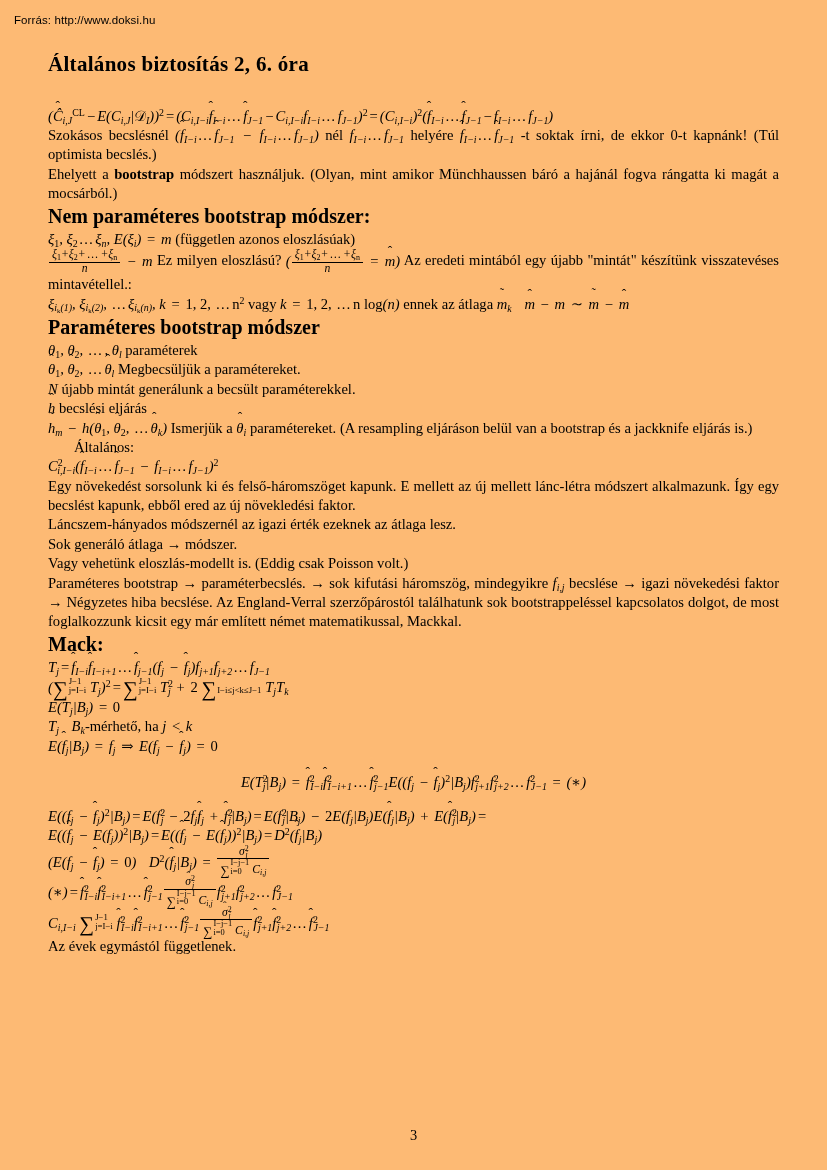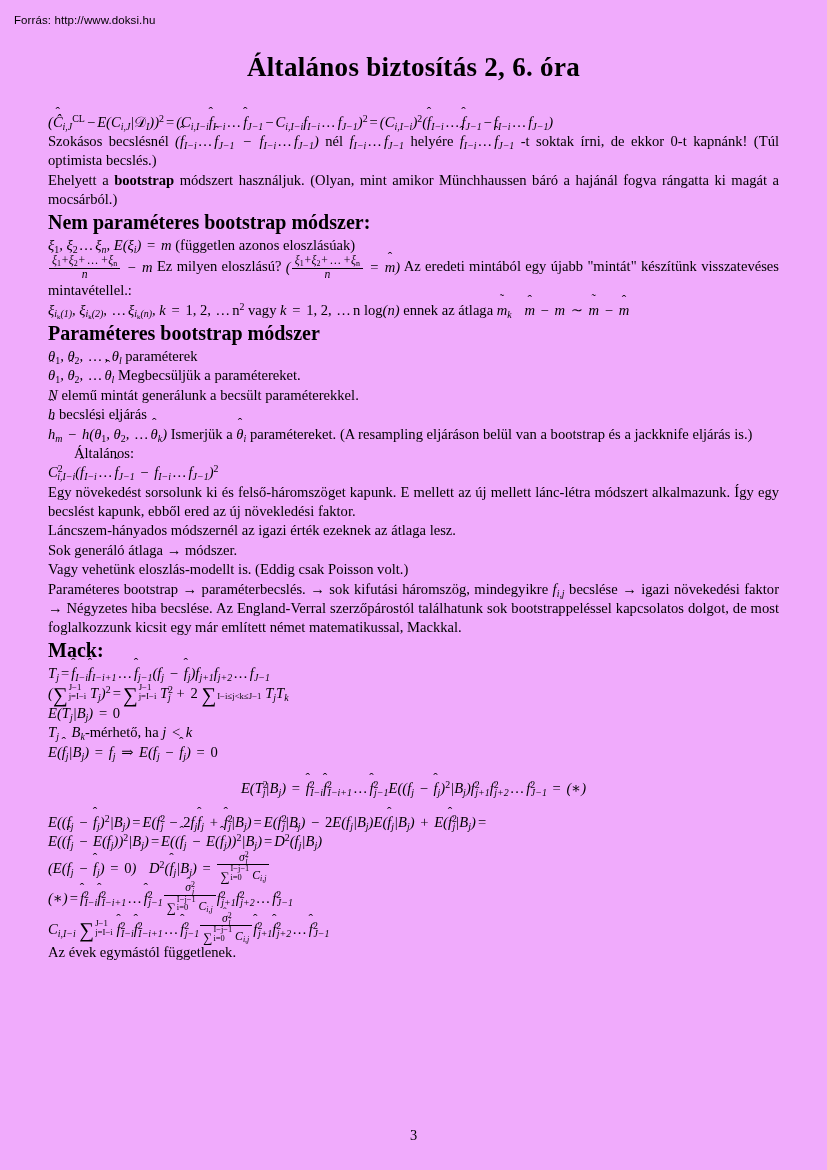--- a/index.html
+++ b/index.html
@@ -10,43 +10,42 @@
   }
   body {
     font-family: "Liberation Serif", "DejaVu Serif", serif;
     color: #000000;
   }
   .page {
     position: relative;
     width: 827px;
     height: 1170px;
     margin: 0 auto;
-    background: #f0abfc;
+    background: #fdba74;
     overflow: hidden;
   }
   .source-line {
     position: absolute;
     top: 14px;
     left: 14px;
     font-family: "Liberation Sans", "DejaVu Sans", sans-serif;
     font-size: 11.5px;
     letter-spacing: 0.1px;
     color: #000;
   }
   .content {
     position: absolute;
     left: 48px;
     top: 52px;
     width: 731px;
   }
   h1.doc-title {
     font-family: "Liberation Serif", "DejaVu Serif", serif;
-    font-size: 27px;
+    font-size: 21px;
     font-weight: bold;
-    text-align: center;
     margin: 0 0 30px 0;
     letter-spacing: 0.3px;
   }
   .body-block {
     font-size: 14.6px;
     line-height: 1.30;
     text-align: justify;
     text-justify: inter-word;
   }
   p.para {
@@ -189,21 +188,21 @@
       <p class="para"><span class="m"><span class="frac"><span class="num">ξ<sub class="n">1</sub>+ξ<sub class="n">2</sub>+<span class="ellip">…</span>+ξ<sub class="n">n</sub></span><span class="den">n</span></span> <span class="op">−</span> m</span><span> Ez milyen eloszlású? </span><span class="m">(<span class="frac"><span class="num">ξ<sub class="n">1</sub>+ξ<sub class="n">2</sub>+<span class="ellip">…</span>+ξ<sub class="n">n</sub></span><span class="den">n</span></span> <span class="op">=</span> <span class="hat">m</span>)</span><span> Az eredeti mintából egy újabb "mintát" készítünk visszatevéses mintavétellel.:</span></p>
 
       <p class="line"><span class="m">ξ<sub>i<sub class="n">k</sub>(1)</sub>, ξ<sub>i<sub class="n">k</sub>(2)</sub>, <span class="ellip">…</span>ξ<sub>i<sub class="n">k</sub>(n)</sub>, k <span class="op">=</span> <span class="mr">1, 2,</span> <span class="ellip">…</span><span class="mr">n</span><sup class="n">2</sup></span><span> vagy </span><span class="m">k <span class="op">=</span> <span class="mr">1, 2,</span> <span class="ellip">…</span><span class="mr">n</span> <span class="mr">log</span>(n)</span><span> ennek az átlaga </span><span class="m"><span class="tld">m</span><sub>k</sub> <span class="gap"></span><span class="hat">m</span> <span class="op">−</span> m <span class="op">∼</span> <span class="tld">m</span> <span class="op">−</span> <span class="hat">m</span></span></p>
 
       <p class="sec-head">Paraméteres bootstrap módszer</p>
 
       <p class="line"><span class="m">θ<sub class="n">1</sub>, θ<sub class="n">2</sub>, <span class="ellip">…</span>, θ<sub>l</sub></span><span> paraméterek</span></p>
 
       <p class="line"><span class="m"><span class="hat">θ</span><sub class="n">1</sub>, <span class="hat">θ</span><sub class="n">2</sub>, <span class="ellip">…</span><span class="hat">θ</span><sub>l</sub></span><span> Megbecsüljük a paramétereket.</span></p>
 
-      <p class="line"><span class="m">N</span><span> elemű mintát generálunk a becsült paraméterekkel.</span></p>
+      <p class="line"><span class="m">N</span><span> újabb mintát generálunk a becsült paraméterekkel.</span></p>
 
       <p class="line"><span class="m"><span class="hat">h</span></span><span> becslési eljárás</span></p>
 
 
       <p class="para"><span class="m"><span class="tld">h</span><sub>m</sub> <span class="op">−</span> h(<span class="hat">θ</span><sub class="n">1</sub>, <span class="hat">θ</span><sub class="n">2</sub>, <span class="ellip">…</span><span class="hat">θ</span><sub>k</sub>)</span><span> Ismerjük a </span><span class="m"><span class="hat">θ</span><sub>i</sub></span><span> paramétereket. (A resampling eljáráson belül van a bootstrap és a jackknife eljárás is.)</span></p>
 
       <p class="para indent">Általános:</p>
 
       <p class="line"><span class="m">C<sup class="n">2</sup><sub style="margin-left:-0.55em">i,I−i</sub>(<span class="hat">f</span><sub>I−i</sub><span class="ellip">…</span><span class="hat">f</span><sub>J−1</sub> <span class="op">−</span> f<sub>I−i</sub><span class="ellip">…</span>f<sub>J−1</sub>)<sup class="n">2</sup></span></p>
 

